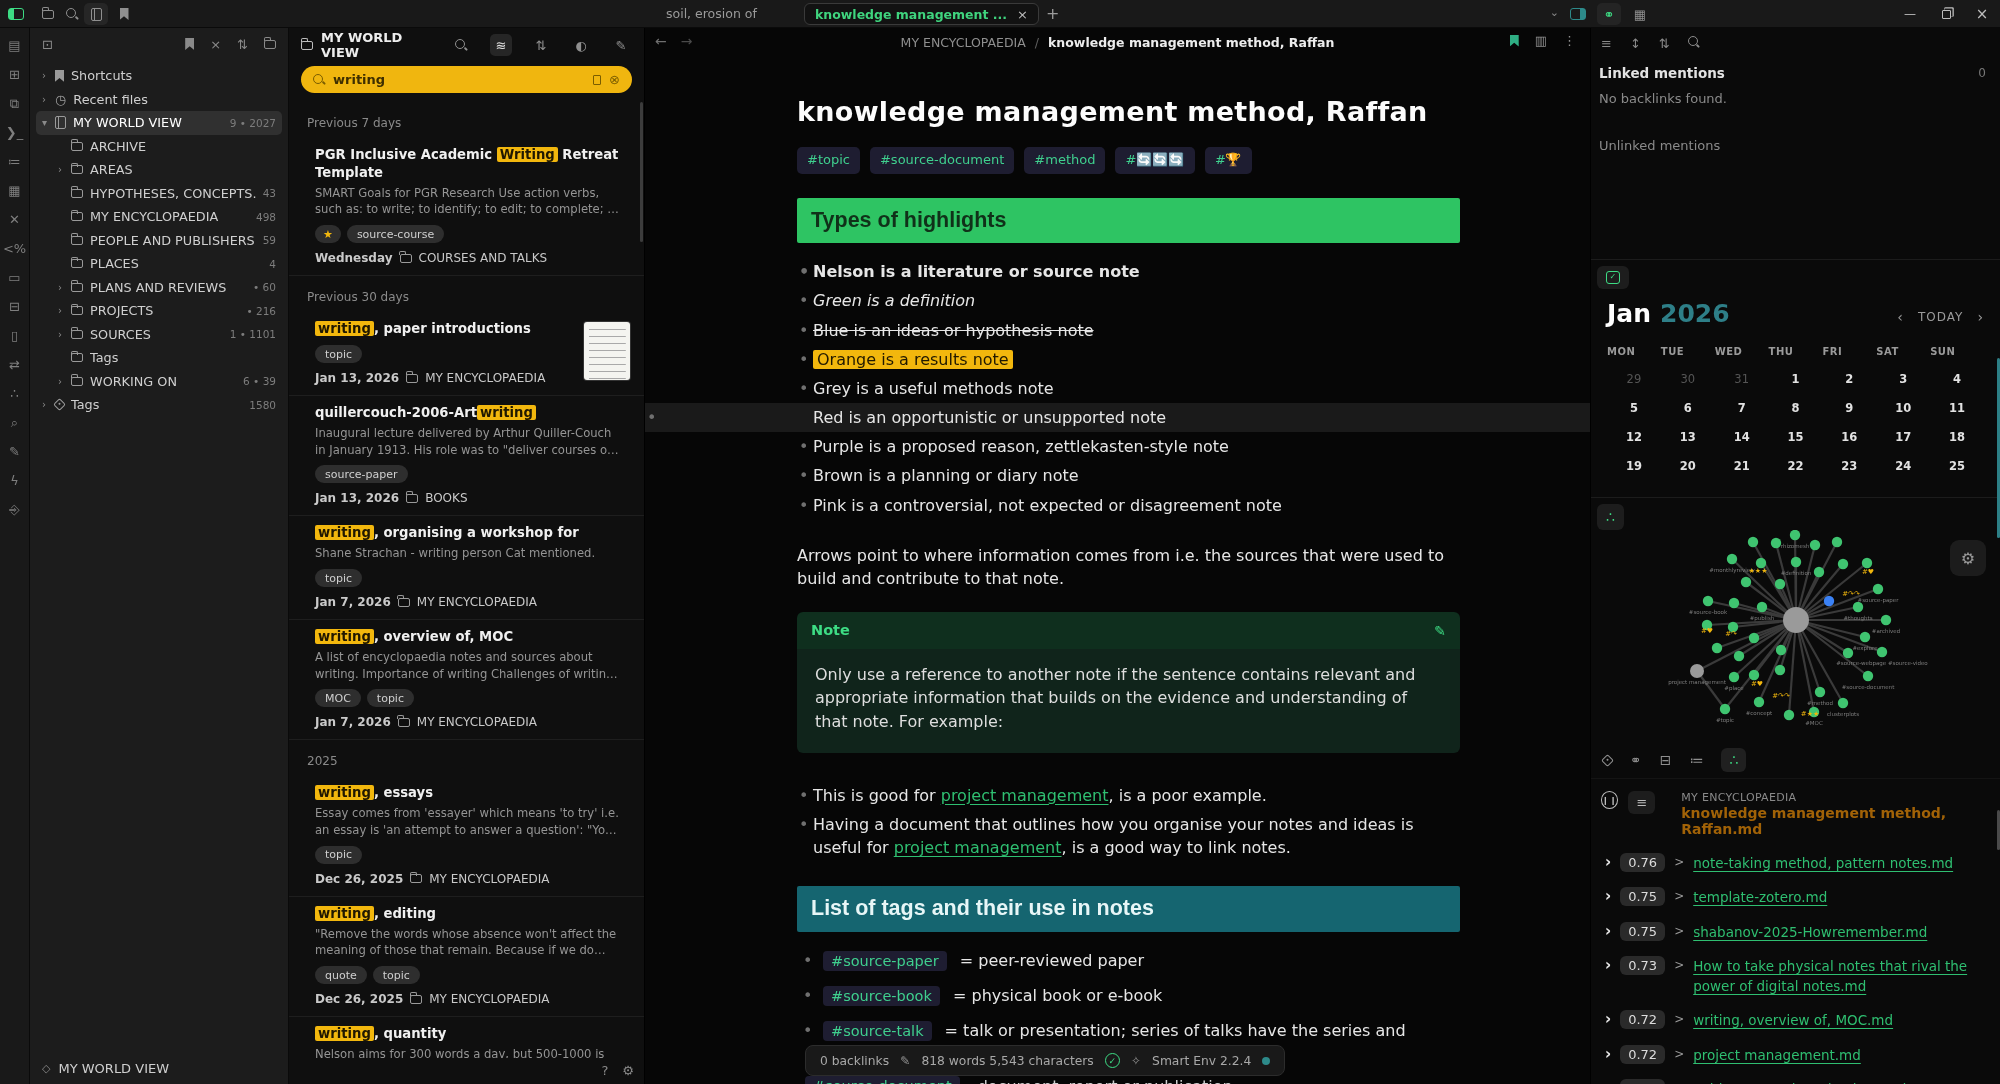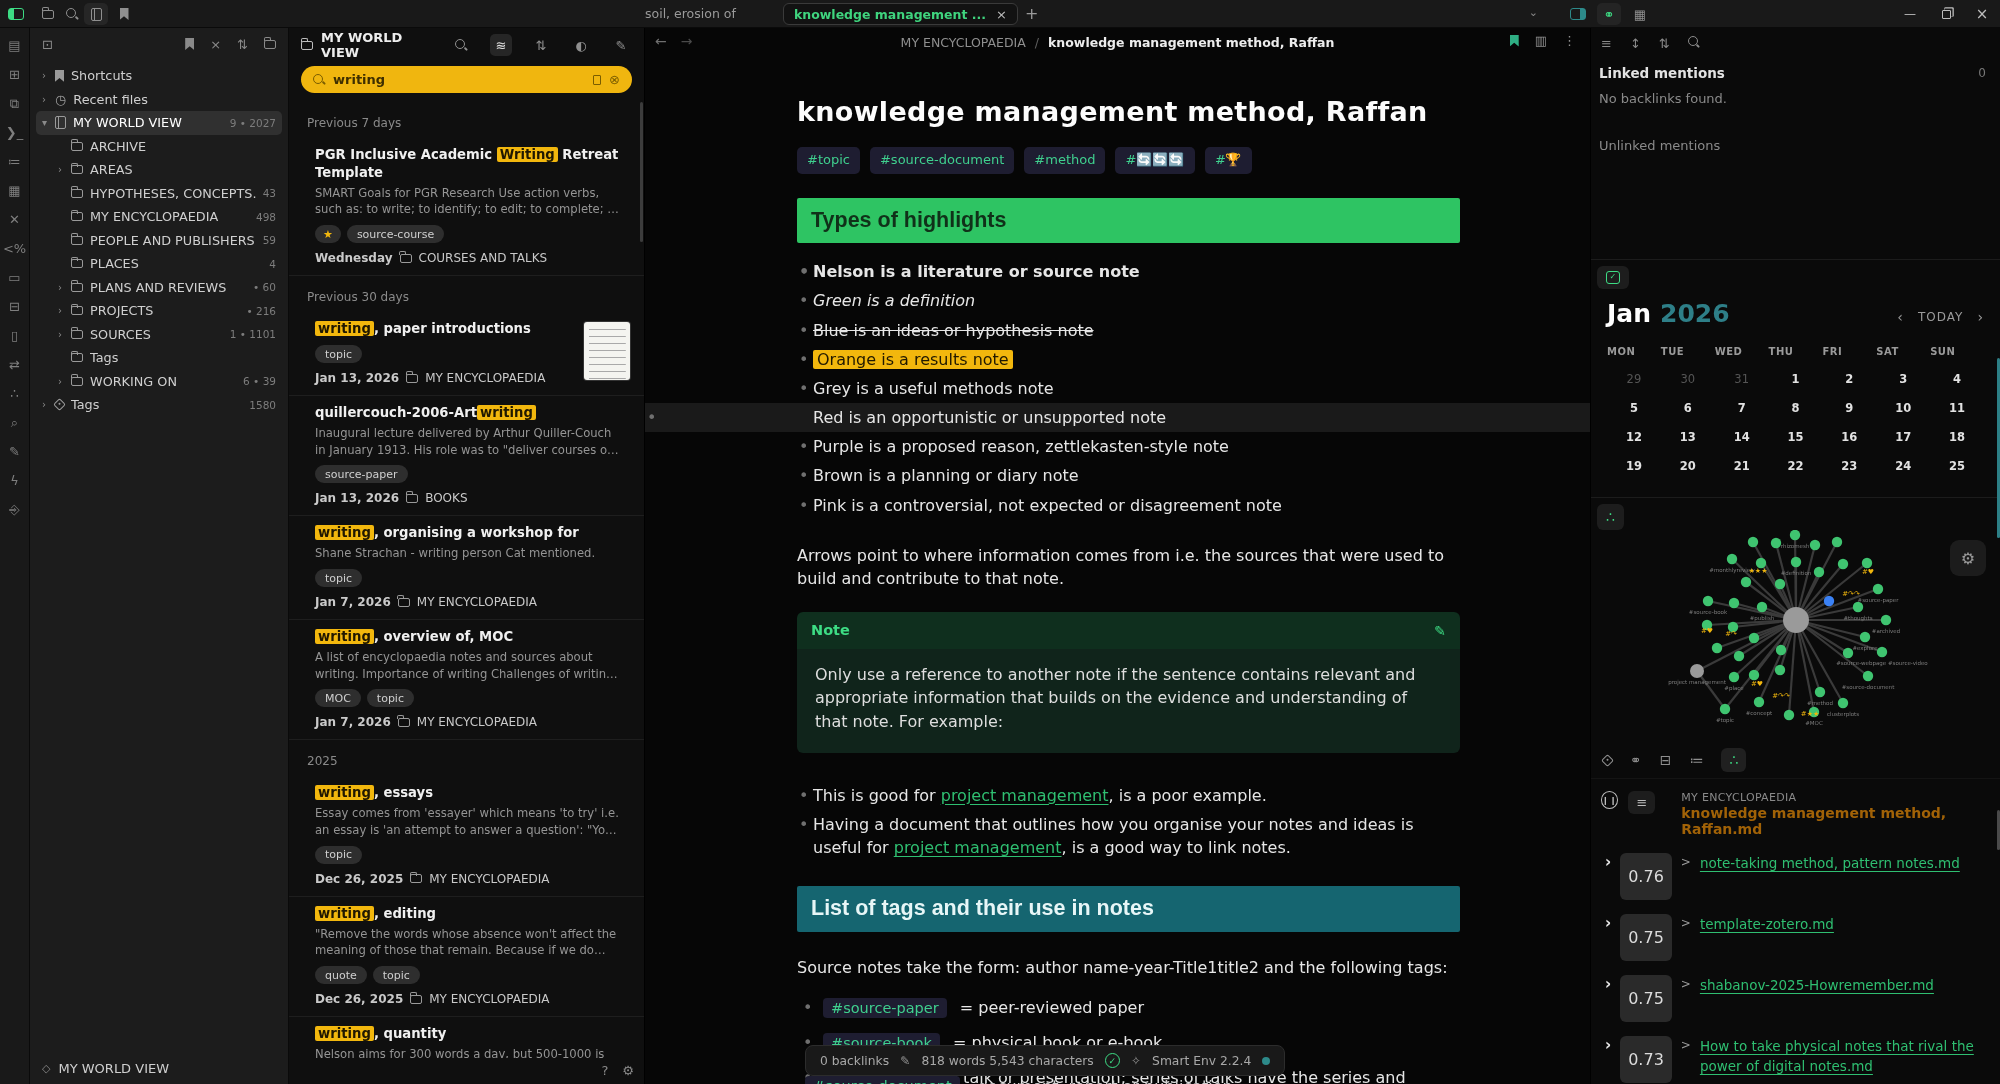--- a/index.html
+++ b/index.html
@@ -5,21 +5,21 @@
   * { margin:0; padding:0; box-sizing:border-box; }
   html,body { width:2000px; height:1084px; overflow:hidden; background:#000; }
   body { font-family:"DejaVu Sans", sans-serif; color:#d8d8d8; font-size:13px; }
   .app { position:relative; width:2000px; height:1084px; background:#0b0b0b; overflow:hidden; }
 
   
   .titlebar { position:absolute; top:0; left:0; width:2000px; height:28px; background:#191919; border-bottom:1px solid #0a0a0a; }
   .tb-ic { position:absolute; top:3px; width:24px; height:22px; display:flex; align-items:center; justify-content:center; color:#8f8f8f; border-radius:5px; }
   .tb-ic.activebox { background:#262626; }
   .tb-ic.greenbox { background:#242424; color:#3ddc84; }
-  .tabs { position:absolute; left:635px; top:0; width:945px; height:28px; }
+  .tabs { position:absolute; left:656px; top:0; width:945px; height:28px; }
   .tab-inactive { position:absolute; left:10px; top:6px; color:#9a9a9a; font-size:12.5px; }
   .tab-active { position:absolute; left:148px; top:3px; height:22px; border:1px solid #3a3a3a; border-radius:6px; background:#121212; display:flex; align-items:center; gap:10px; padding:0 10px; }
   .tab-active .t-label { color:#3fd47e; font-size:12.5px; font-weight:600; }
   .tab-active .t-close { color:#bdbdbd; font-size:13px; }
   .tab-plus { position:absolute; left:390px; top:4px; color:#9a9a9a; font-size:16px; }
   .tab-chev { position:absolute; right:42px; top:6px; color:#8a8a8a; font-size:11px; }
   .winctl { position:absolute; top:0; height:28px; width:36px; display:flex; align-items:center; justify-content:center; color:#bdbdbd; font-size:12px; }
   .restore-ic { width:9px; height:9px; border:1.2px solid #bdbdbd; border-radius:1px; box-shadow:2px -2px 0 -0.5px #191919, 2.5px -2.5px 0 0.3px #bdbdbd; }
 
   
@@ -152,21 +152,21 @@
   .toolsrow .activebox { background:#202020; border-radius:6px; padding:4px 8px; color:#3ddc84; }
   .smart { border-top:1px solid #141414; padding:10px 0 0 0; }
   .smart-head { display:flex; align-items:flex-start; gap:10px; padding:2px 10px; }
   .smart-menu { background:#1d1d1d; border-radius:6px; padding:4px 8px; color:#bdbdbd; font-size:13px; }
   .smart-file { margin-left:16px; }
   .smart-path { font-size:11px; color:#8a8a8a; letter-spacing:0.3px; }
   .smart-name { font-size:14px; font-weight:700; color:#a16207; margin-top:1px; }
   .conn { padding:7px 10px 0 10px; }
   .connrow { display:flex; align-items:flex-start; gap:9px; padding:7px 4px; }
   .connrow .cchev { color:#e8e8e8; font-size:15px; font-weight:700; line-height:18px; }
-  .cscore { background:#2a2a2a; border-radius:6px; padding:14px 8px; font-size:16px; color:#dcdcdc; flex:none; }
+  .cscore { background:#2a2a2a; border-radius:6px; padding:2px 8px; font-size:13px; color:#dcdcdc; flex:none; }
   .cmark { color:#9a9a9a; font-size:12px; line-height:19px; }
   .clink { color:#2fbf71; text-decoration:underline; text-underline-offset:3px; font-size:13.5px; line-height:1.5; }
   .rp-scroll { position:absolute; right:0; top:330px; width:3px; height:180px; background:#2d7f86; border-radius:2px; }
   .rp-scroll2 { position:absolute; right:0; top:782px; width:3px; height:40px; background:#4a4a4a; border-radius:2px; }
   svg text { font-family:"DejaVu Sans", sans-serif; }
 </style>
 </head>
 <body>
 
 <div class="app">
@@ -536,21 +536,20 @@
           <span>Note</span>
           <span class="cpencil">✎</span>
         </div>
         <div class="callout-body">Only use a reference to another note if the sentence contains relevant and appropriate information that builds on the evidence and understanding of that note. For example:</div>
       </div>
       <div class="blist exlist" id="exbullets">
           <div class="brow">This is good for <span class="mdlink">project management</span>, is a poor example.</div>
           <div class="brow">Having a document that outlines how you organise your notes and ideas is useful for <span class="mdlink">project management</span>, is a good way to link notes.</div>
         </div>
       <div class="hbar teal">List of tags and their use in notes</div>
-      <div class="para">Source notes take the form: author name-year-Title1title2 and the following tags:</div>
       <div class="blist taglist" id="tagbullets">
           <div class="brow"><span class="inlinetag">#source-paper</span> = peer-reviewed paper</div>
           <div class="brow"><span class="inlinetag">#source-book</span> = physical book or e-book</div>
           <div class="brow"><span class="inlinetag">#source-talk</span> = talk or presentation; series of talks have the series and presenter in the title</div>
         </div>
     </div>
 
     <div class="statuspill">
       <span>0 backlinks</span>
       <span class="spi">✎</span>

